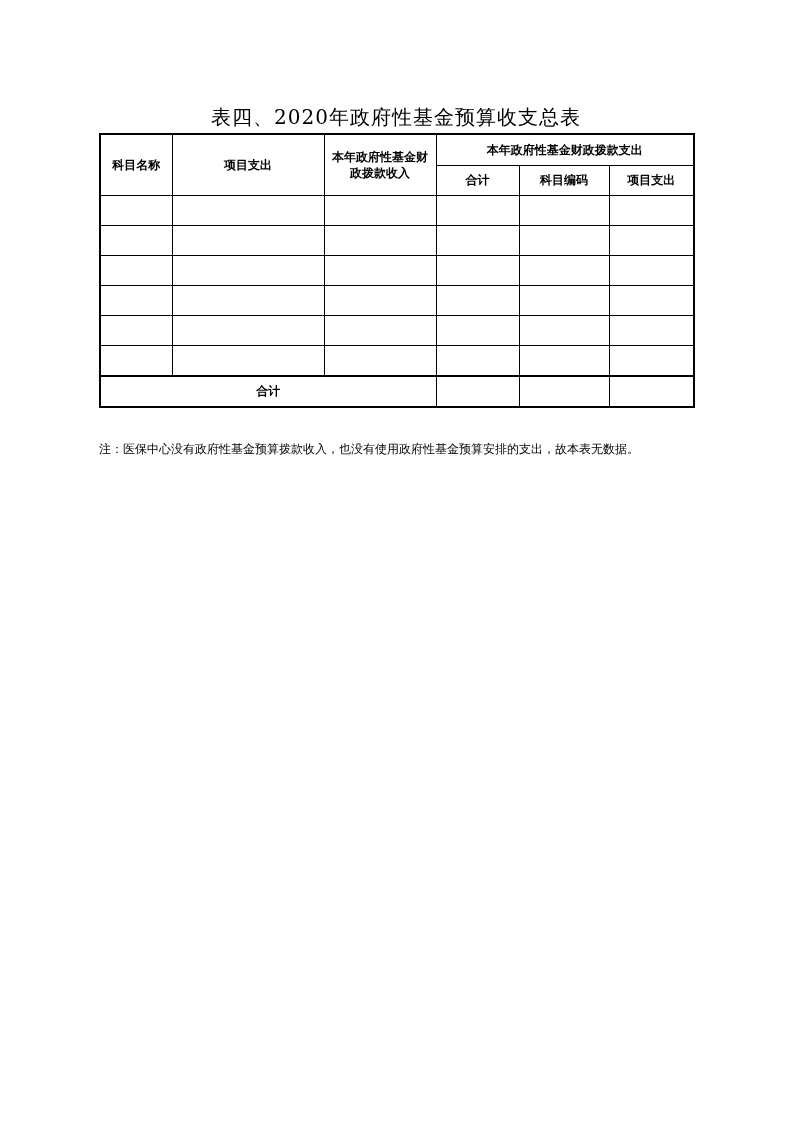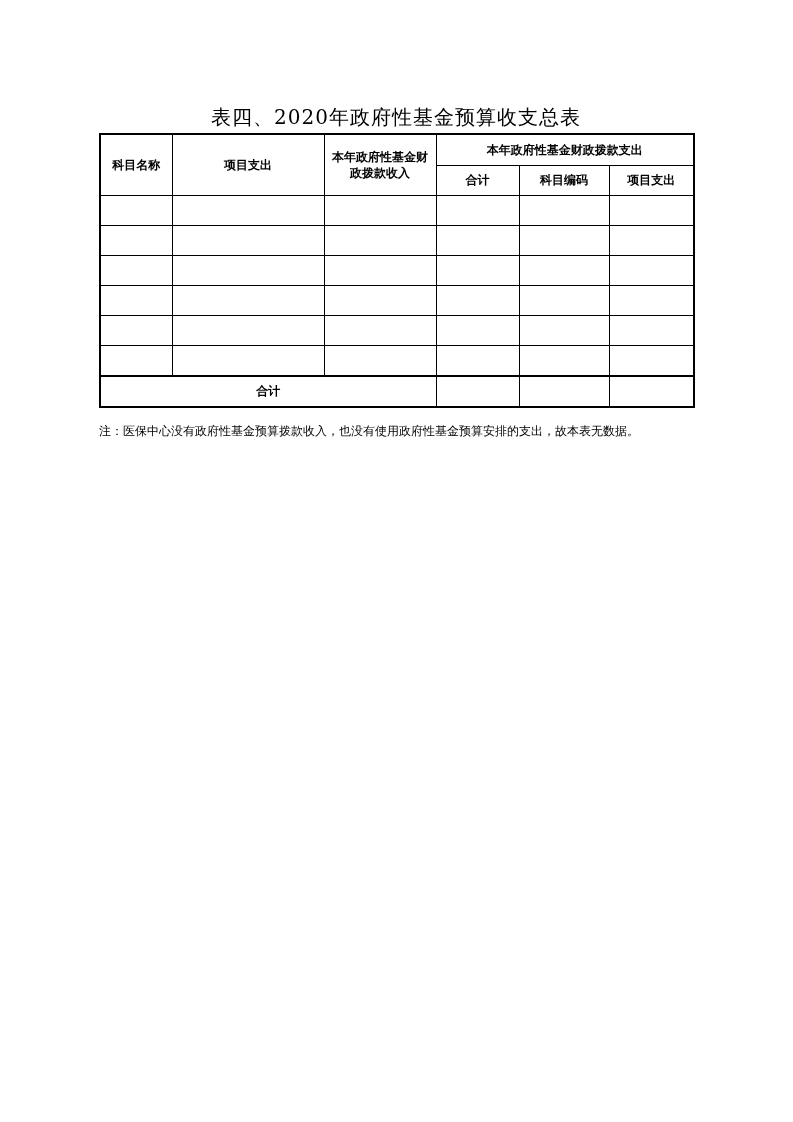--- a/index.html
+++ b/index.html
@@ -73,21 +73,21 @@
     font-size: 12px;
   }
   table.budget-table tfoot td.total-label {
     font-family: "DejaVu Sans", "Liberation Sans", sans-serif;
     font-weight: bold;
   }
   table.budget-table tfoot tr {
     border-top: 2px solid #000000;
   }
   .note {
-    margin-top: 15px;
+    margin-top: 33px;
     font-size: 12px;
     line-height: 17px;
   }
 </style>
 </head>
 <body>
 
 <div class="page">
   <div class="content">
 

